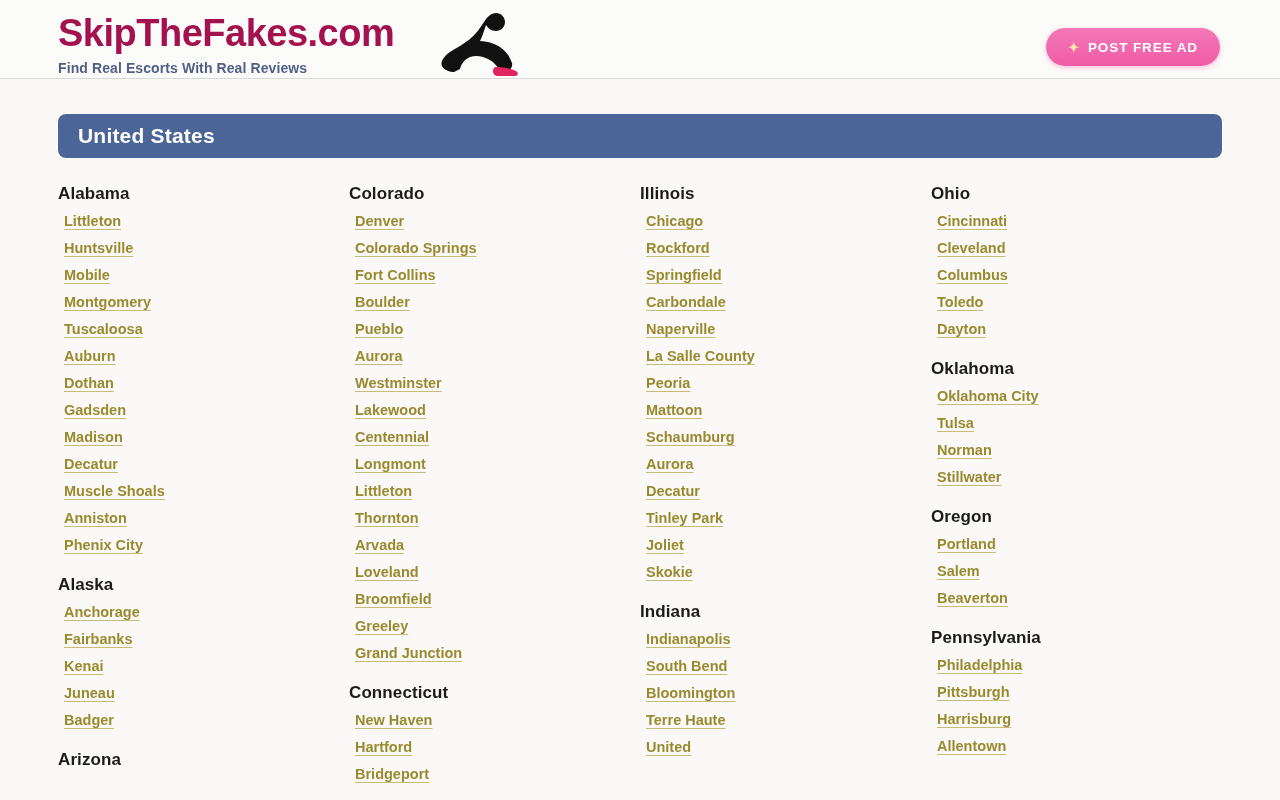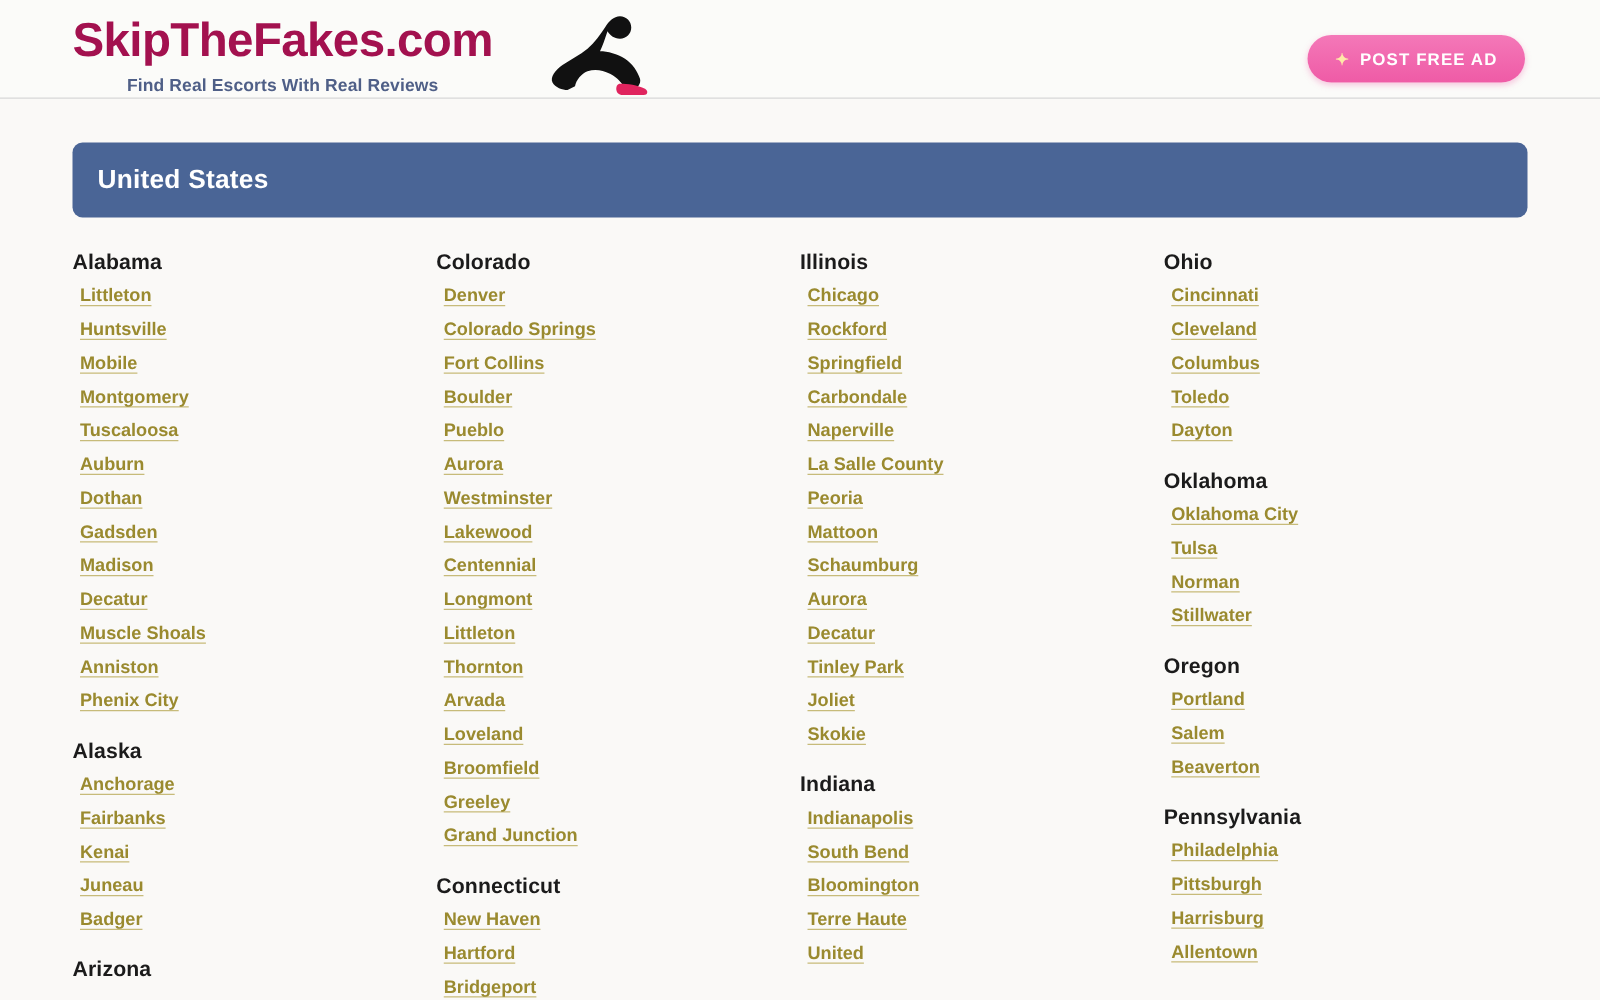--- a/index.html
+++ b/index.html
@@ -31,21 +31,20 @@
     line-height: 46px;
     margin: 0;
     white-space: nowrap;
   }
   .brand-tagline {
     font-size: 14px;
     color: #4f5f87;
     margin-top: 4px;
     font-weight: 600;
     letter-spacing: 0.1px;
-    text-align: center;
   }
   .brand-silhouette {
     position: absolute;
     left: 430px;
     top: 8px;
     width: 110px;
     height: 70px;
   }
   .post-ad-btn {
     position: absolute;
@@ -67,21 +66,21 @@
     cursor: pointer;
   }
   .post-ad-btn .spark { font-size: 13px; color: #ffe9a8; }
 
   
   .content {
     padding: 0 58px;
   }
   .country-bar {
     margin-top: 35px;
-    height: 60px;
+    height: 44px;
     background: #4a6596;
     border-radius: 8px;
     display: flex;
     align-items: center;
     padding-left: 20px;
   }
   .country-bar-title {
     color: #ffffff;
     font-size: 21px;
     font-weight: bold;

